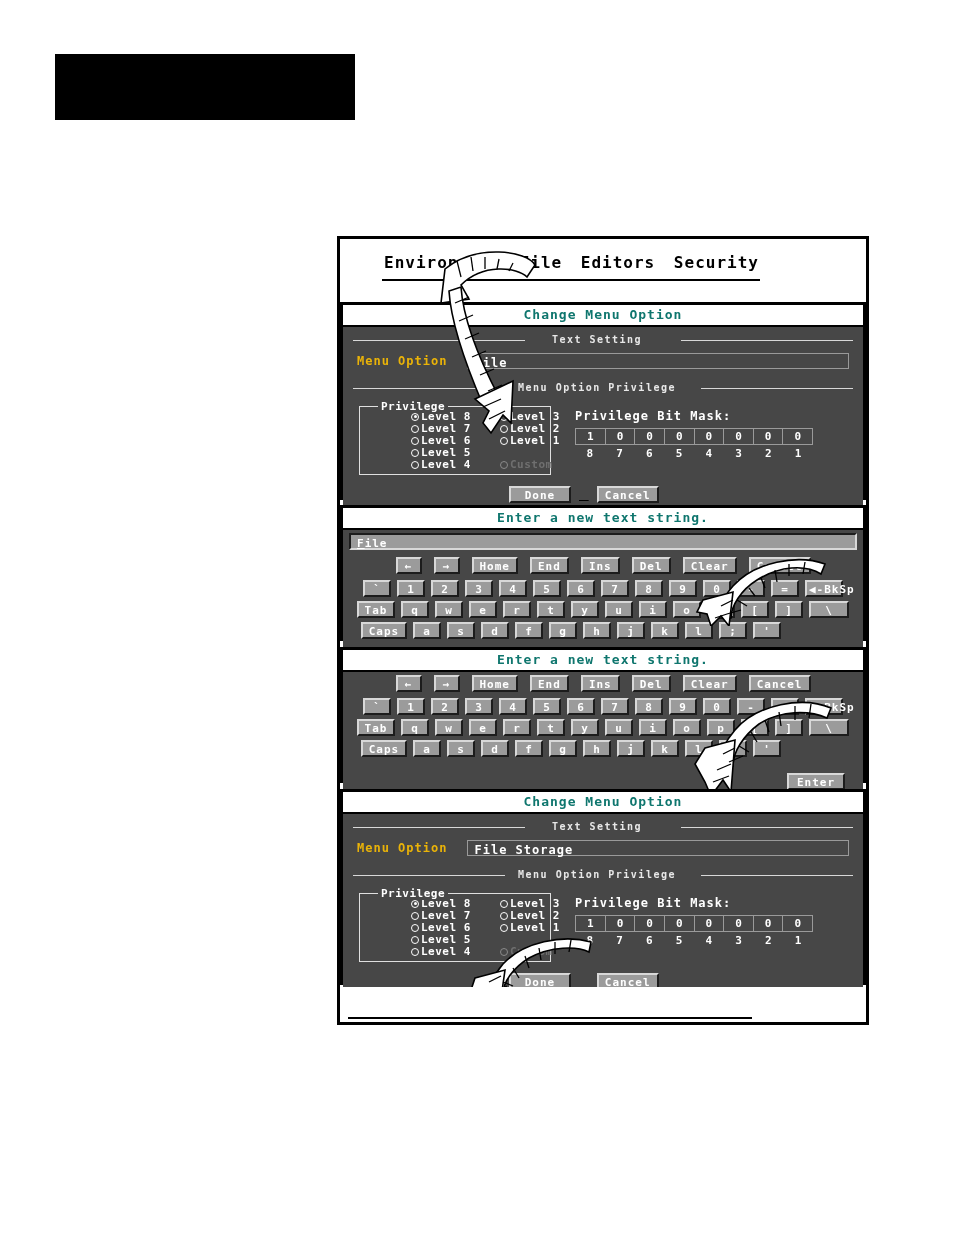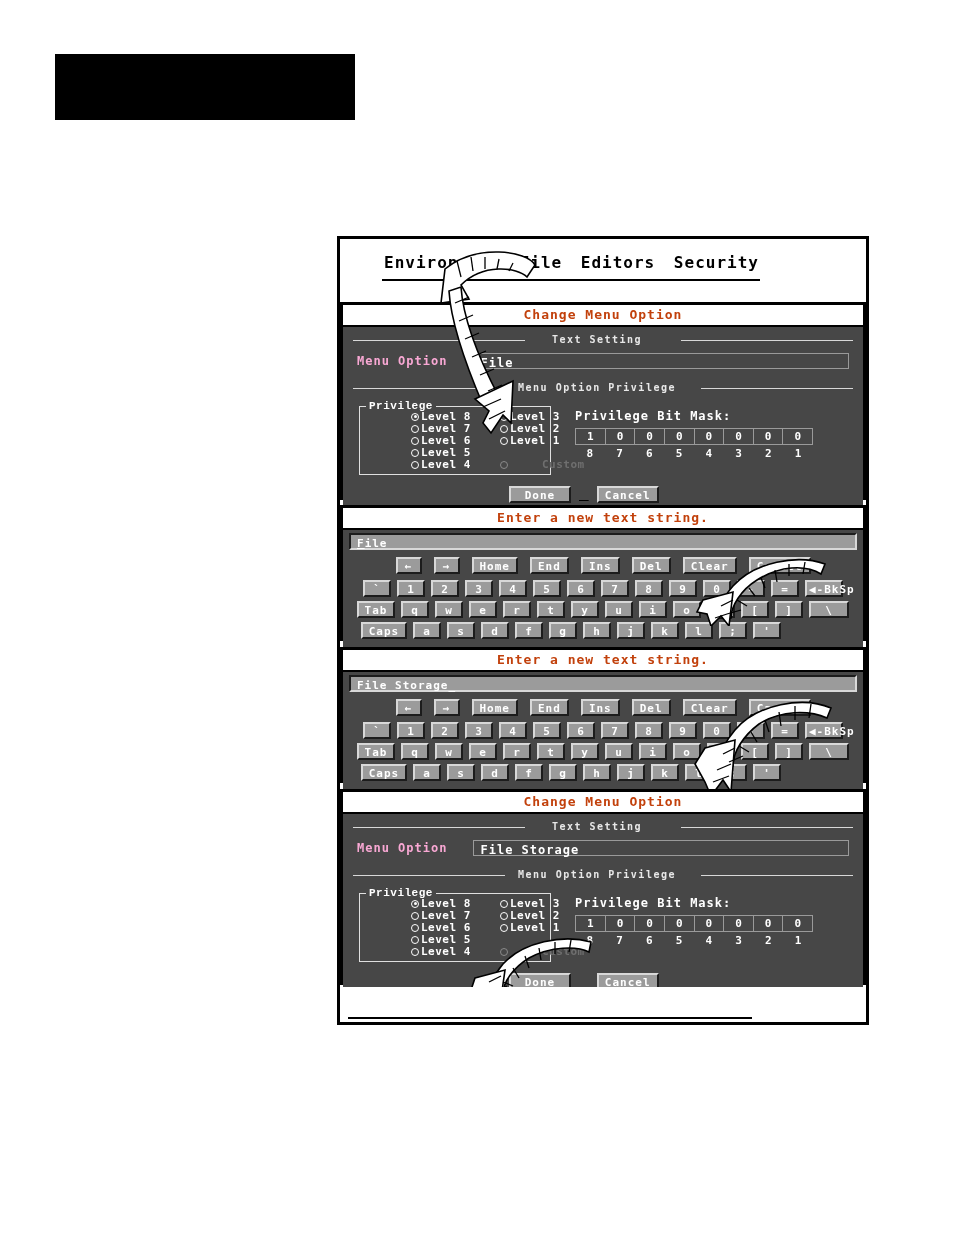--- a/index.html
+++ b/index.html
@@ -26,69 +26,69 @@
     font-size:16px;font-weight:bold;color:#000;letter-spacing:1px;
     white-space:nowrap;
   }
   .menubar .mi{padding:0 4px;}
   .menubar-rule{position:absolute;left:42px;top:40px;width:378px;height:2px;background:#000;}
   .menubar-bottom .menubar-rule{width:370px;}
 
   
   .dlg{position:relative;background:#474747;border:3px solid #000;box-sizing:border-box;}
   .dlg-title{
-    background:#fff;color:#c2410c;text-align:center;font-size:13px;font-weight:bold;
+    background:#fff;color:#0f766e;text-align:center;font-size:13px;font-weight:bold;
     padding:2px 0 3px 0;letter-spacing:1px;border-bottom:2px solid #000;
   }
   .dlg-body{background:#474747;position:relative;}
 
   
   .grp-cap{
     position:relative;height:18px;margin:4px 10px 0 10px;
   }
   .grp-cap .rule-l,.grp-cap .rule-r{
     position:absolute;top:9px;height:1px;background:#d8d8d8;
   }
   .grp-cap .cap{
     position:absolute;left:0;right:12px;text-align:center;font-size:10px;font-weight:bold;
     color:#e8e8e8;letter-spacing:1.5px;line-height:18px;
   }
 
   .field-row{display:flex;align-items:center;padding:4px 0 6px 14px;}
-  .field-label{font-size:12px;font-weight:bold;color:#f9a8d4;letter-spacing:1px;margin-right:26px;white-space:nowrap;}
+  .field-label{font-size:12px;font-weight:bold;color:#eab308;letter-spacing:1px;margin-right:20px;white-space:nowrap;}
   .field-box{
     flex:1;margin-right:14px;background:#474747;border:1px solid #9a9a9a;
     font-size:12px;font-weight:bold;color:#fff;letter-spacing:1px;
     padding:1px 6px;height:16px;line-height:16px;box-sizing:border-box;
   }
 
   
   .priv-area{display:flex;padding:2px 0 6px 0;}
   .priv-left{width:192px;margin-left:16px;}
   .priv-group{
     position:relative;border:1px solid #e0e0e0;padding:4px 6px 3px 6px;margin-top:7px;
   }
   .priv-group .glabel{
-    position:absolute;top:-7px;left:6px;background:#474747;padding:0 3px;
-    font-size:11px;font-weight:bold;color:#fff;letter-spacing:.5px;font-family:Liberation Mono, monospace;
+    position:absolute;top:-7px;left:18px;background:#474747;padding:0 3px;
+    font-size:11px;font-weight:bold;color:#fff;letter-spacing:.5px;
   }
   .priv-cols{display:flex;}
   .priv-col{width:50%;}
   .radio-row{display:flex;align-items:center;height:11px;margin-bottom:1px;white-space:nowrap;padding-left:45px;}
   .radio{
     width:8px;height:8px;border:1px solid #fff;border-radius:50%;
     box-sizing:border-box;margin-right:2px;flex:none;position:relative;background:#474747;
   }
   .radio.on:after{
     content:"";position:absolute;left:1.5px;top:1.5px;width:3px;height:3px;
     background:#fff;border-radius:50%;
   }
   .radio.dim{border-color:#8a8a8a;}
   .radio-lbl{font-size:11px;font-weight:bold;color:#fff;letter-spacing:.5px;}
-  .radio-lbl.dim{color:#6f6f6f;margin-left:32px;}
+  .radio-lbl.dim{color:#6f6f6f;}
   .radio-row.blank .radio{visibility:hidden;}
 
   .priv-right{flex:1;padding-left:18px;}
   .bitmask-title{font-size:12px;font-weight:bold;color:#fff;letter-spacing:1px;margin:10px 0 5px 6px;}
   .bitmask{display:flex;border:1px solid #9a9a9a;width:238px;margin-left:6px;box-sizing:border-box;}
   .bitcell{
     flex:1;text-align:center;font-size:11px;font-weight:bold;color:#fff;
     border-right:1px solid #9a9a9a;height:15px;line-height:15px;
   }
   .bitcell:last-child{border-right:none;}
@@ -362,21 +362,20 @@
           <path d="M34 58 L48 54"></path>
             <path d="M28 50 L40 44"></path>
           <path d="M22 62 L34 58"></path>
         </g>
       </svg>
     </div>
 
     <div class="dlg dlg3">
       <div class="dlg-title">Enter a new text string.</div>
       <div class="dlg-body">
-        <div class="kbd-input">File Storage_</div>
         <div class="navrow">
           <span class="btn">←</span>
           <span class="btn">→</span>
           <span class="btn">Home</span>
           <span class="btn">End</span>
           <span class="btn">Ins</span>
           <span class="btn">Del</span>
           <span class="btn">Clear</span>
           <span class="btn">Cancel</span>
         </div>

